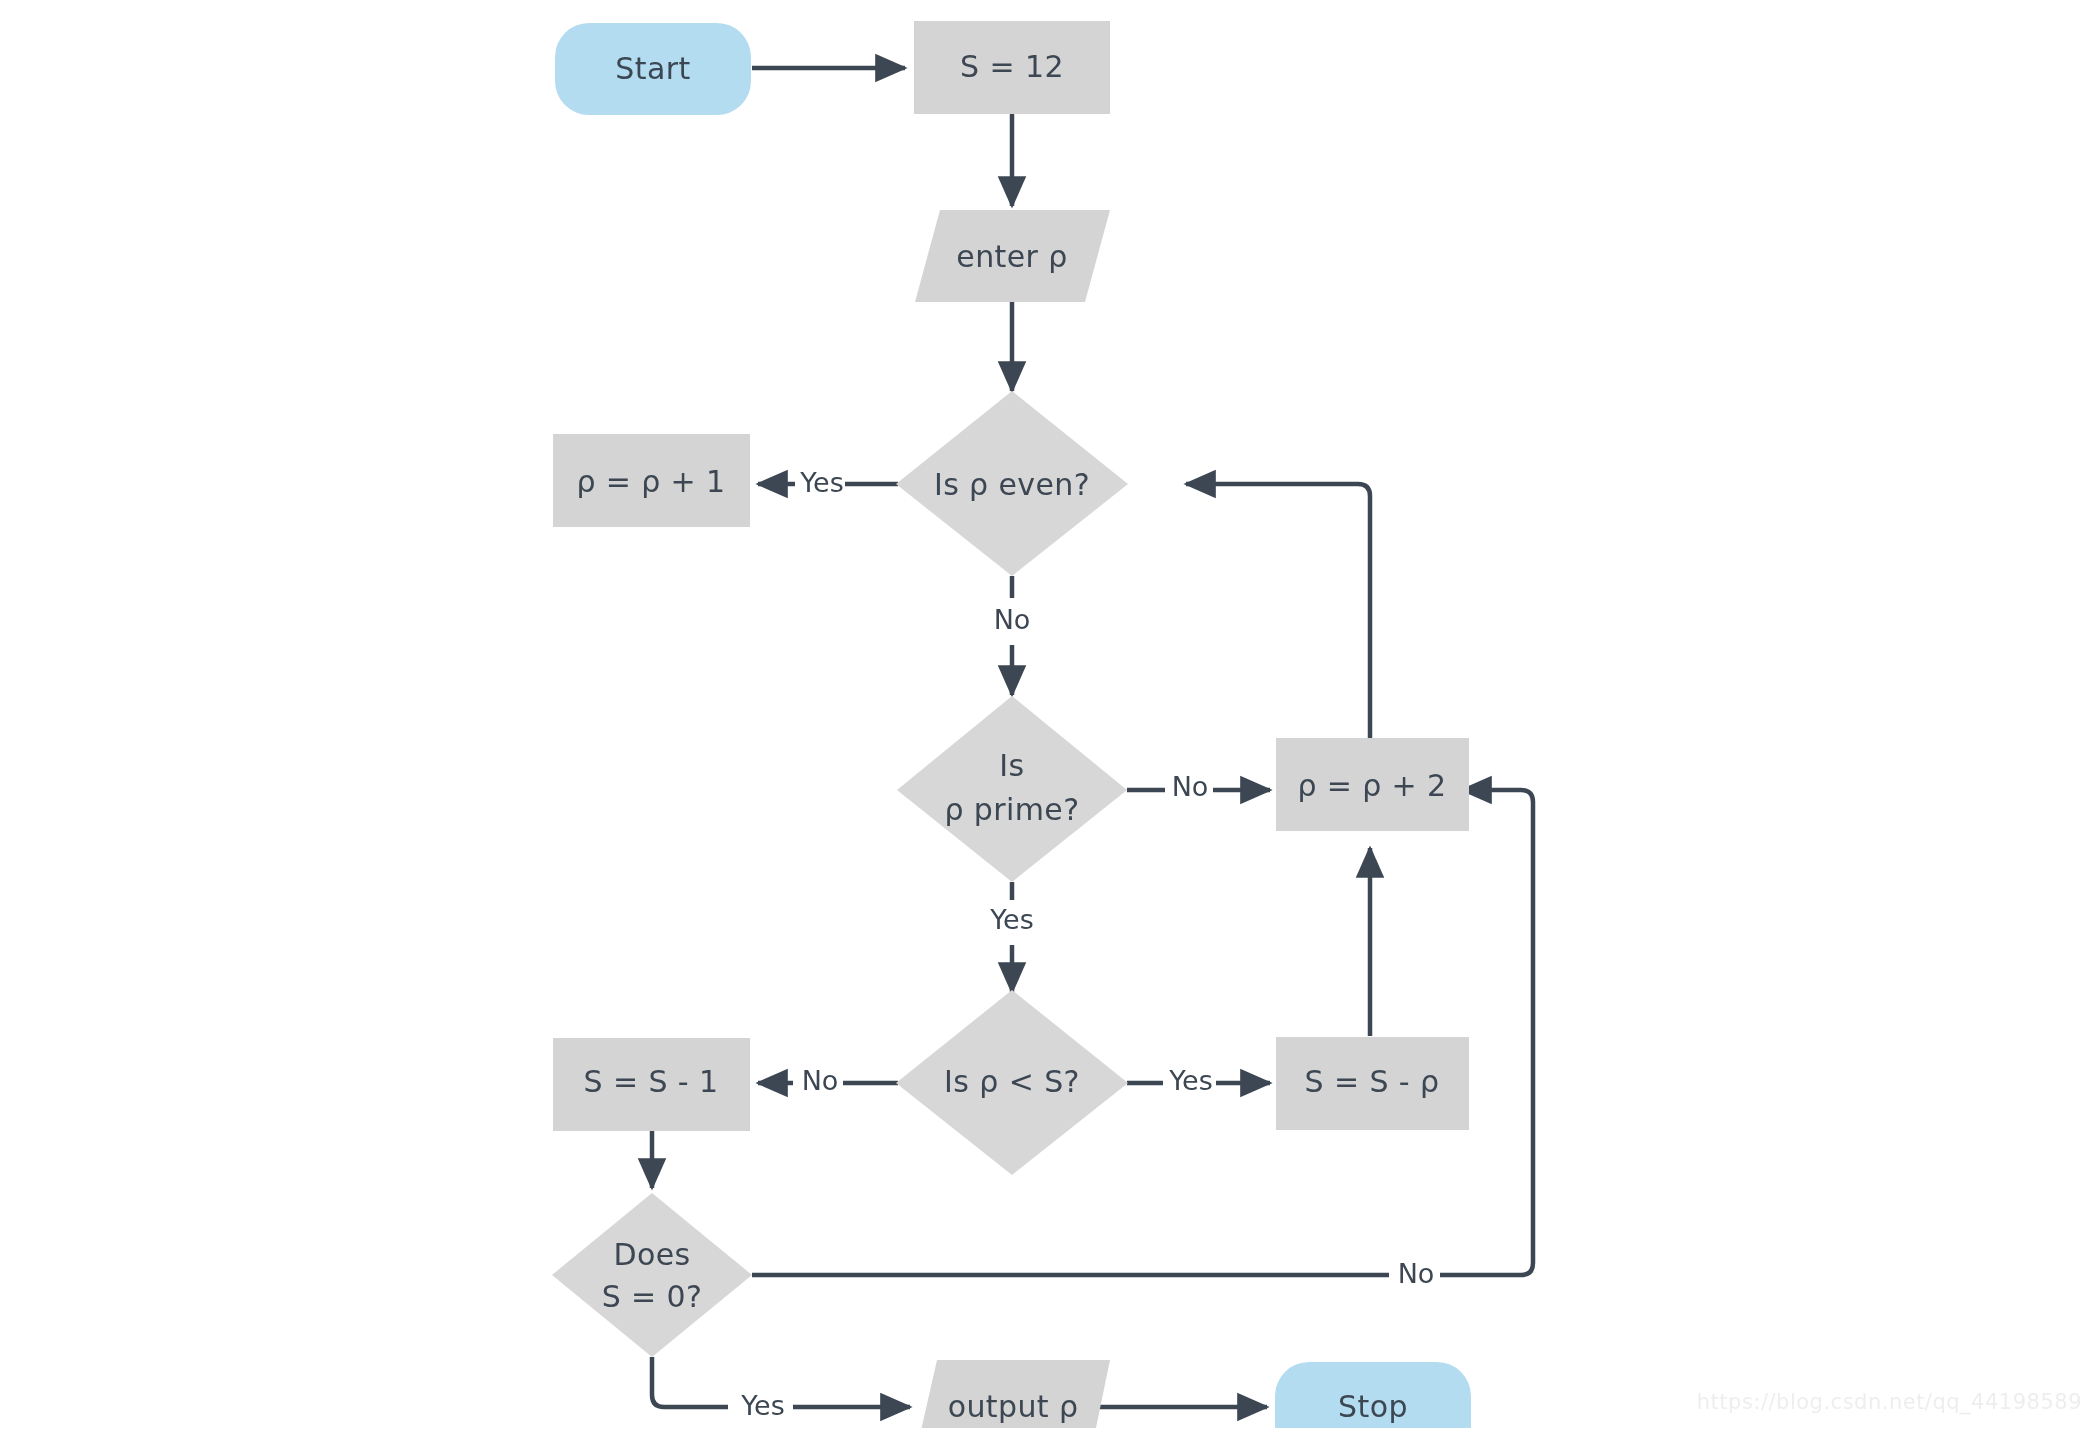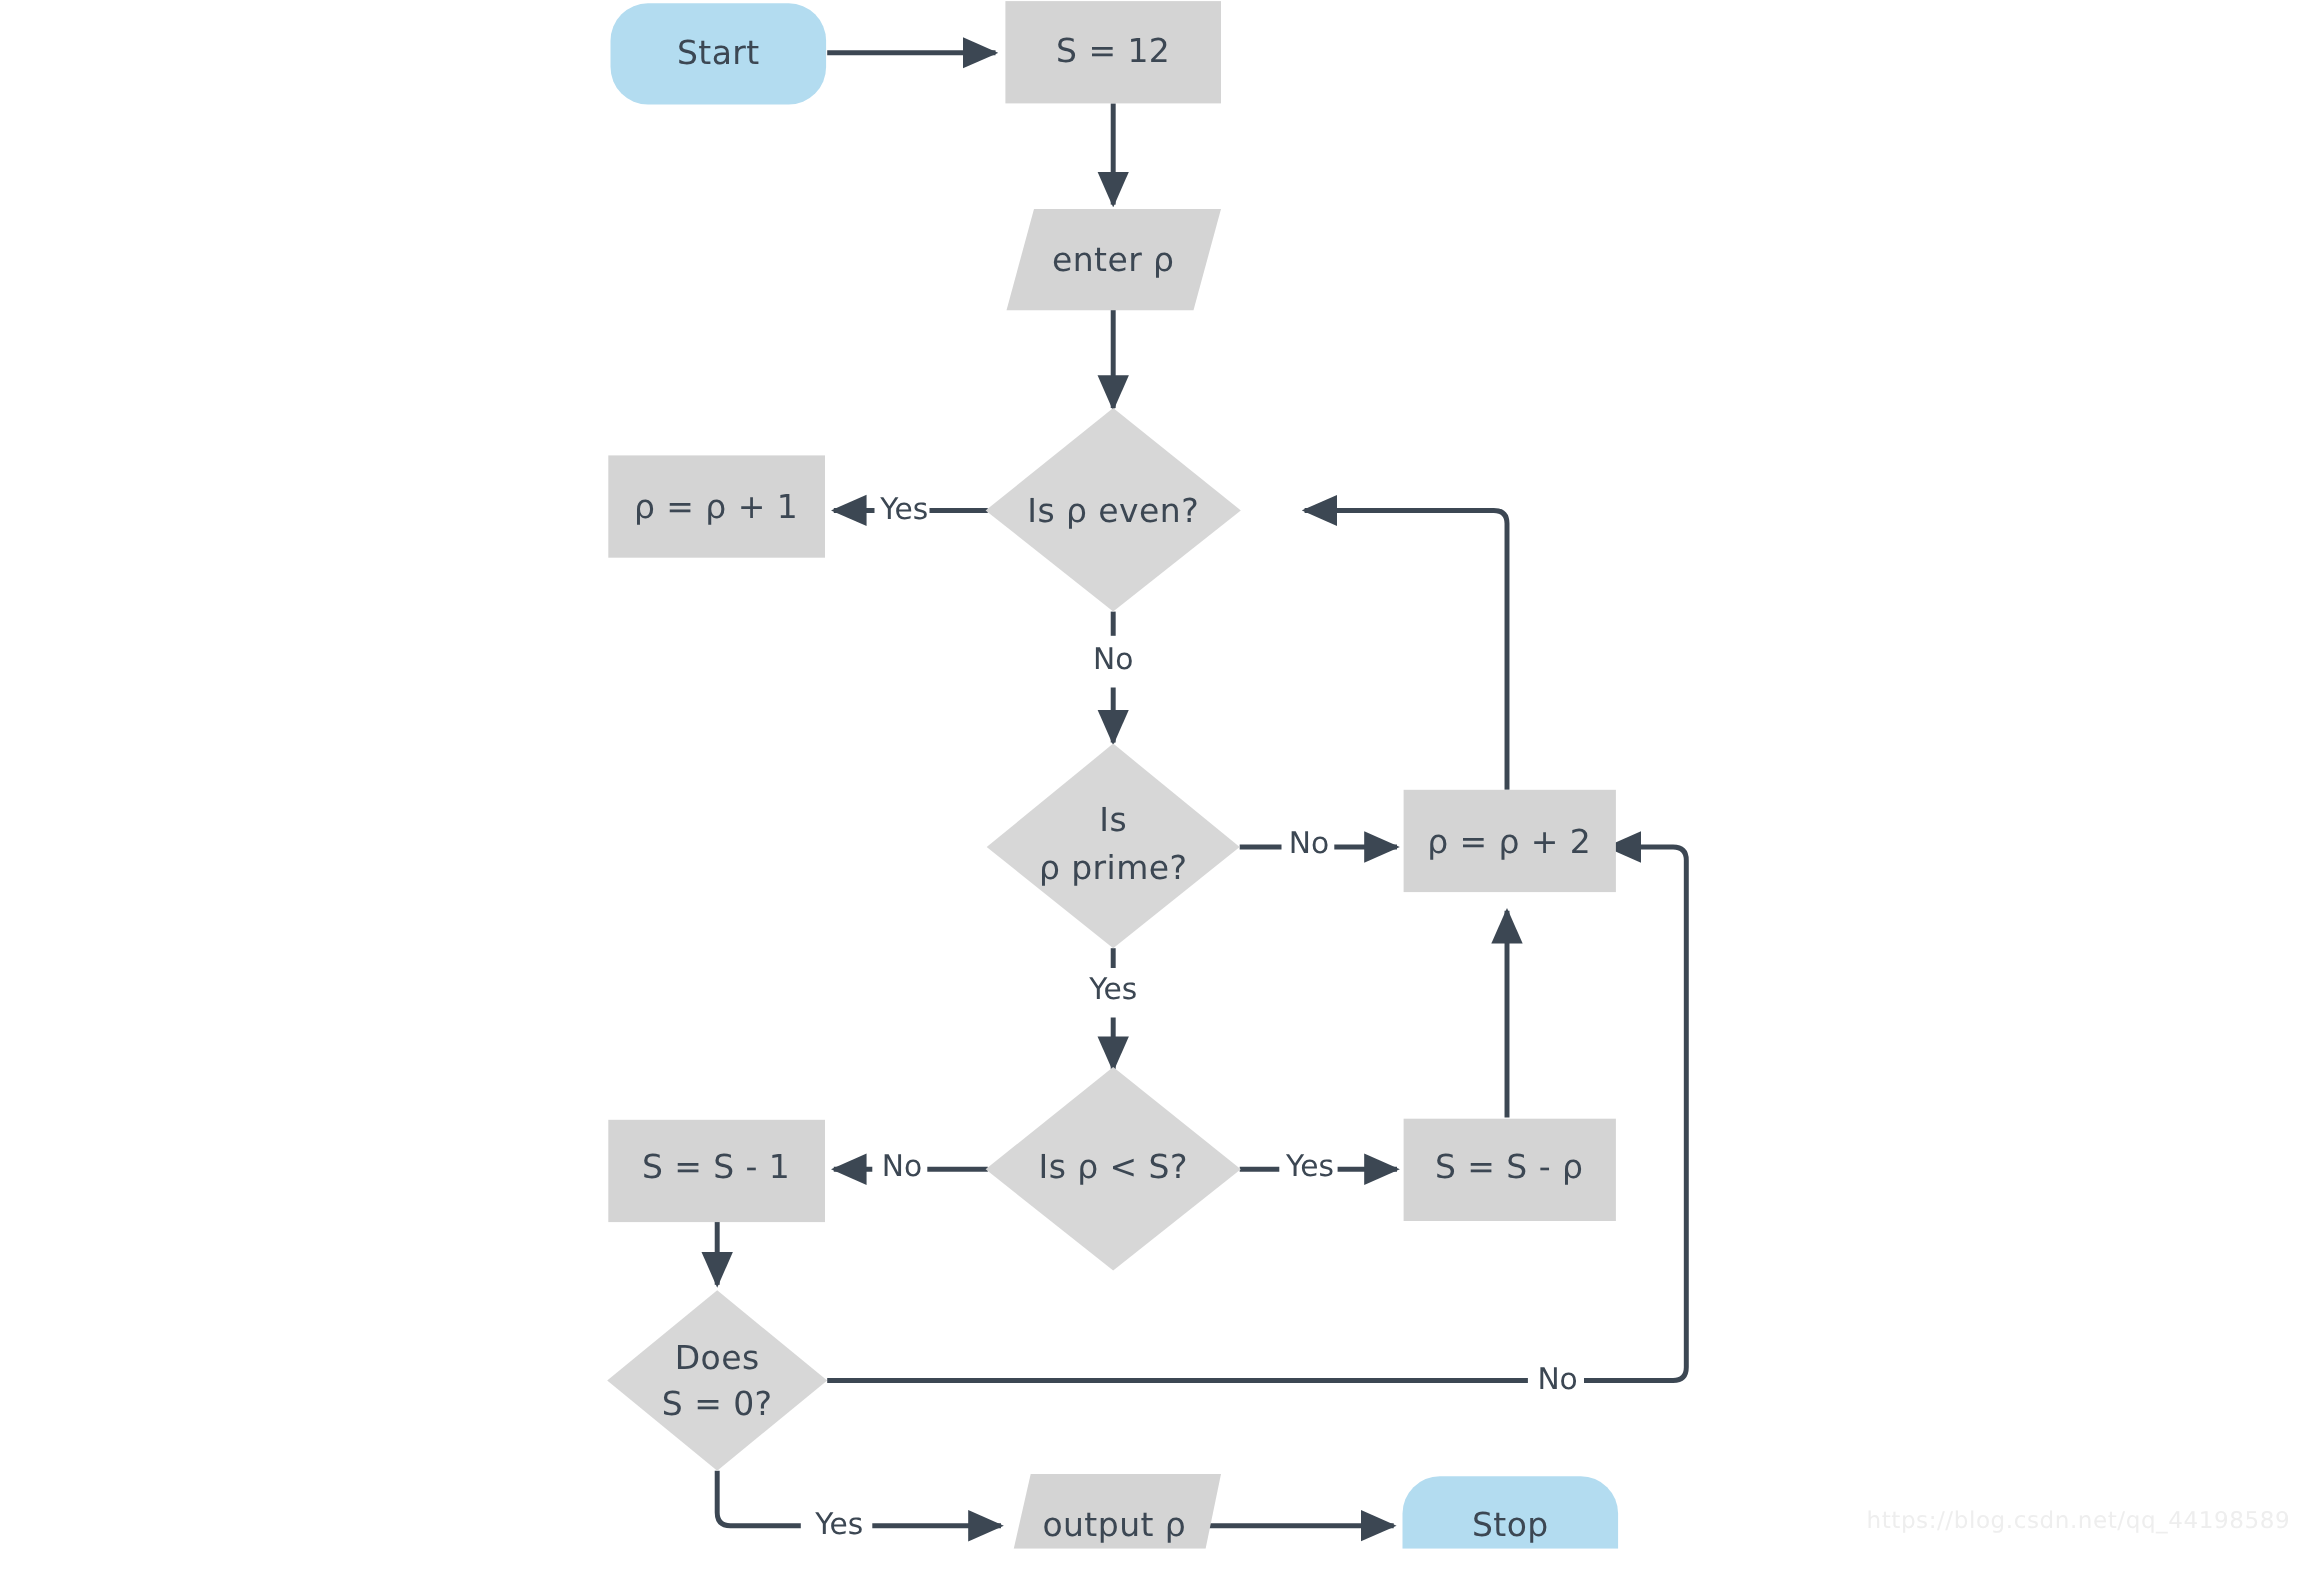--- a/index.html
+++ b/index.html
@@ -9,20 +9,21 @@
   }
   body {
     font-family: "DejaVu Sans", "Liberation Sans", sans-serif;
   }
   #canvas {
     position: relative;
     width: 2092px;
     height: 1408px;
     background: #ffffff;
     overflow: hidden;
+    margin-top: 20px;
   }
   #flow-svg {
     position: absolute;
     left: 0;
     top: 0;
     width: 2092px;
     height: 1437px;
   }
   .node-label {
     font-family: "DejaVu Sans", "Liberation Sans", sans-serif;

